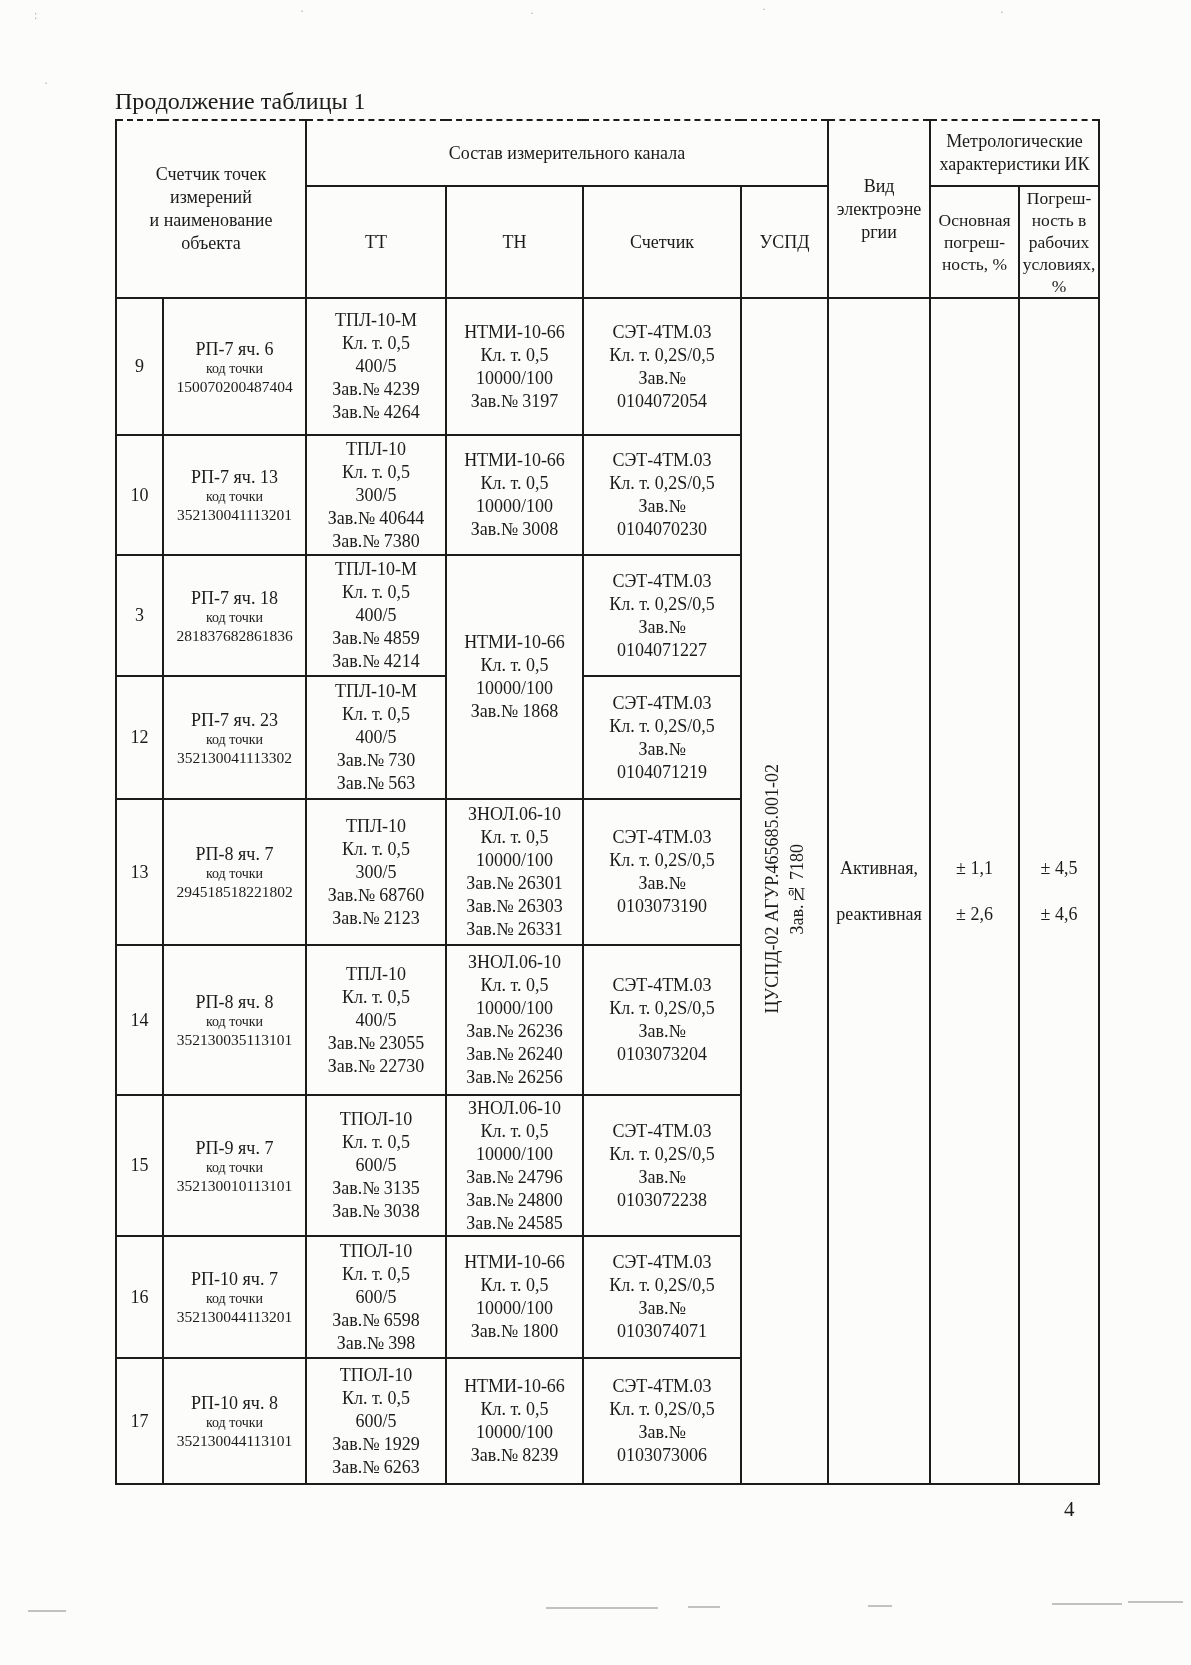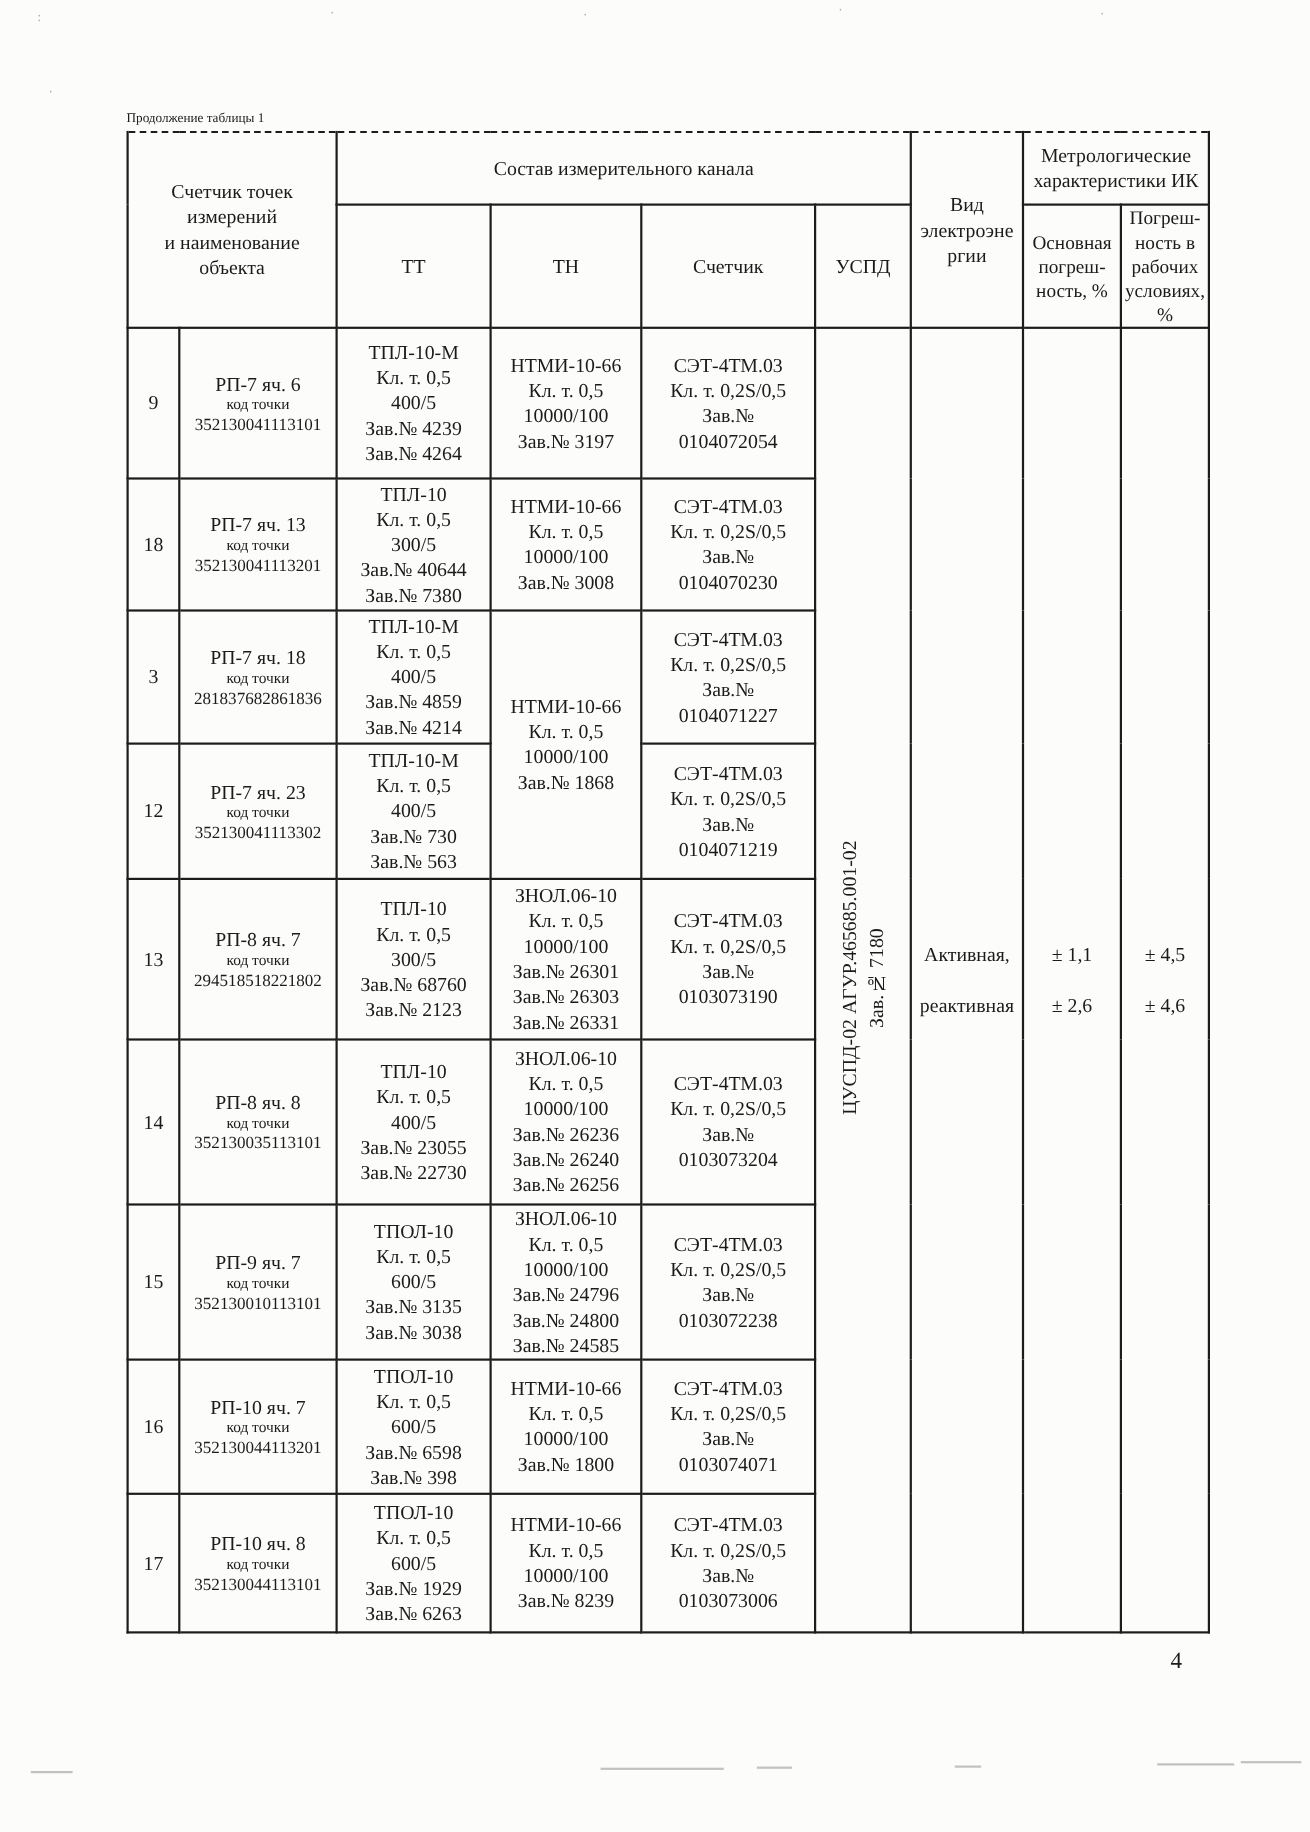--- a/index.html
+++ b/index.html
@@ -1,21 +1,21 @@
 <!DOCTYPE html>
 <html><head>
 <meta charset="utf-8">
 <style>
   html,body { margin:0; padding:0; background:#e8e8e8; }
   .page {
     position:relative; width:1191px; height:1665px;
     background:#fcfcfa; overflow:hidden;
     font-family:"Liberation Serif", serif; color:#1b1b1b;
   }
-  .doc-title { position:absolute; left:115px; top:100px; font-size:12px; }
+  .doc-title { position:absolute; left:115px; top:88px; font-size:24px; }
   .page-num  { position:absolute; left:1064px; top:1497px; font-size:21px; }
 
   table.meas {
     position:absolute; left:115px; top:119px;
     width:983px; height:1355px;
     border-collapse:collapse; table-layout:fixed;
   }
   table.meas th, table.meas td {
     border:2px solid #1c1c1c; padding:0 2px;
     vertical-align:middle; text-align:center;
@@ -86,21 +86,21 @@
 рабочих
 условиях,
 %</th>
     </tr>
 
     <tr style="height:137px">
       <td class="c-num">9</td>
       <td>
         <div class="obj-name">РП-7 яч. 6</div>
         <div class="obj-label">код точки</div>
-        <div class="obj-code">352130041113101</div>
+        <div class="obj-code">150070200487404</div>
       </td>
       <td class="c-lines">ТПЛ-10-М
 Кл. т. 0,5
 400/5
 Зав.№ 4239
 Зав.№ 4264</td>
       <td class="c-lines">НТМИ-10-66
 Кл. т. 0,5
 10000/100
 Зав.№ 3197</td>
@@ -114,21 +114,21 @@
       </td>
       <td class="c-spread" rowspan="9">Активная,
 реактивная</td>
       <td class="c-spread" rowspan="9">± 1,1
 ± 2,6</td>
       <td class="c-spread" rowspan="9">± 4,5
 ± 4,6</td>
     </tr>
 
     <tr style="height:120px">
-      <td class="c-num">18</td>
+      <td class="c-num">10</td>
       <td>
         <div class="obj-name">РП-7 яч. 13</div>
         <div class="obj-label">код точки</div>
         <div class="obj-code">352130041113201</div>
       </td>
       <td class="c-lines">ТПЛ-10
 Кл. т. 0,5
 300/5
 Зав.№ 40644
 Зав.№ 7380</td>

